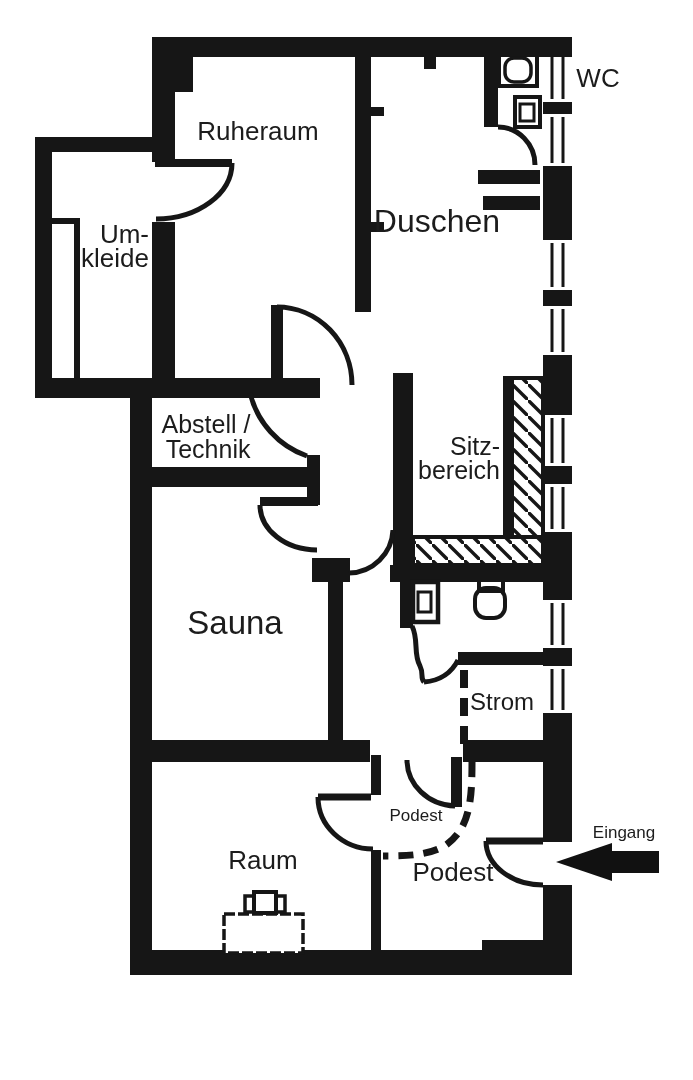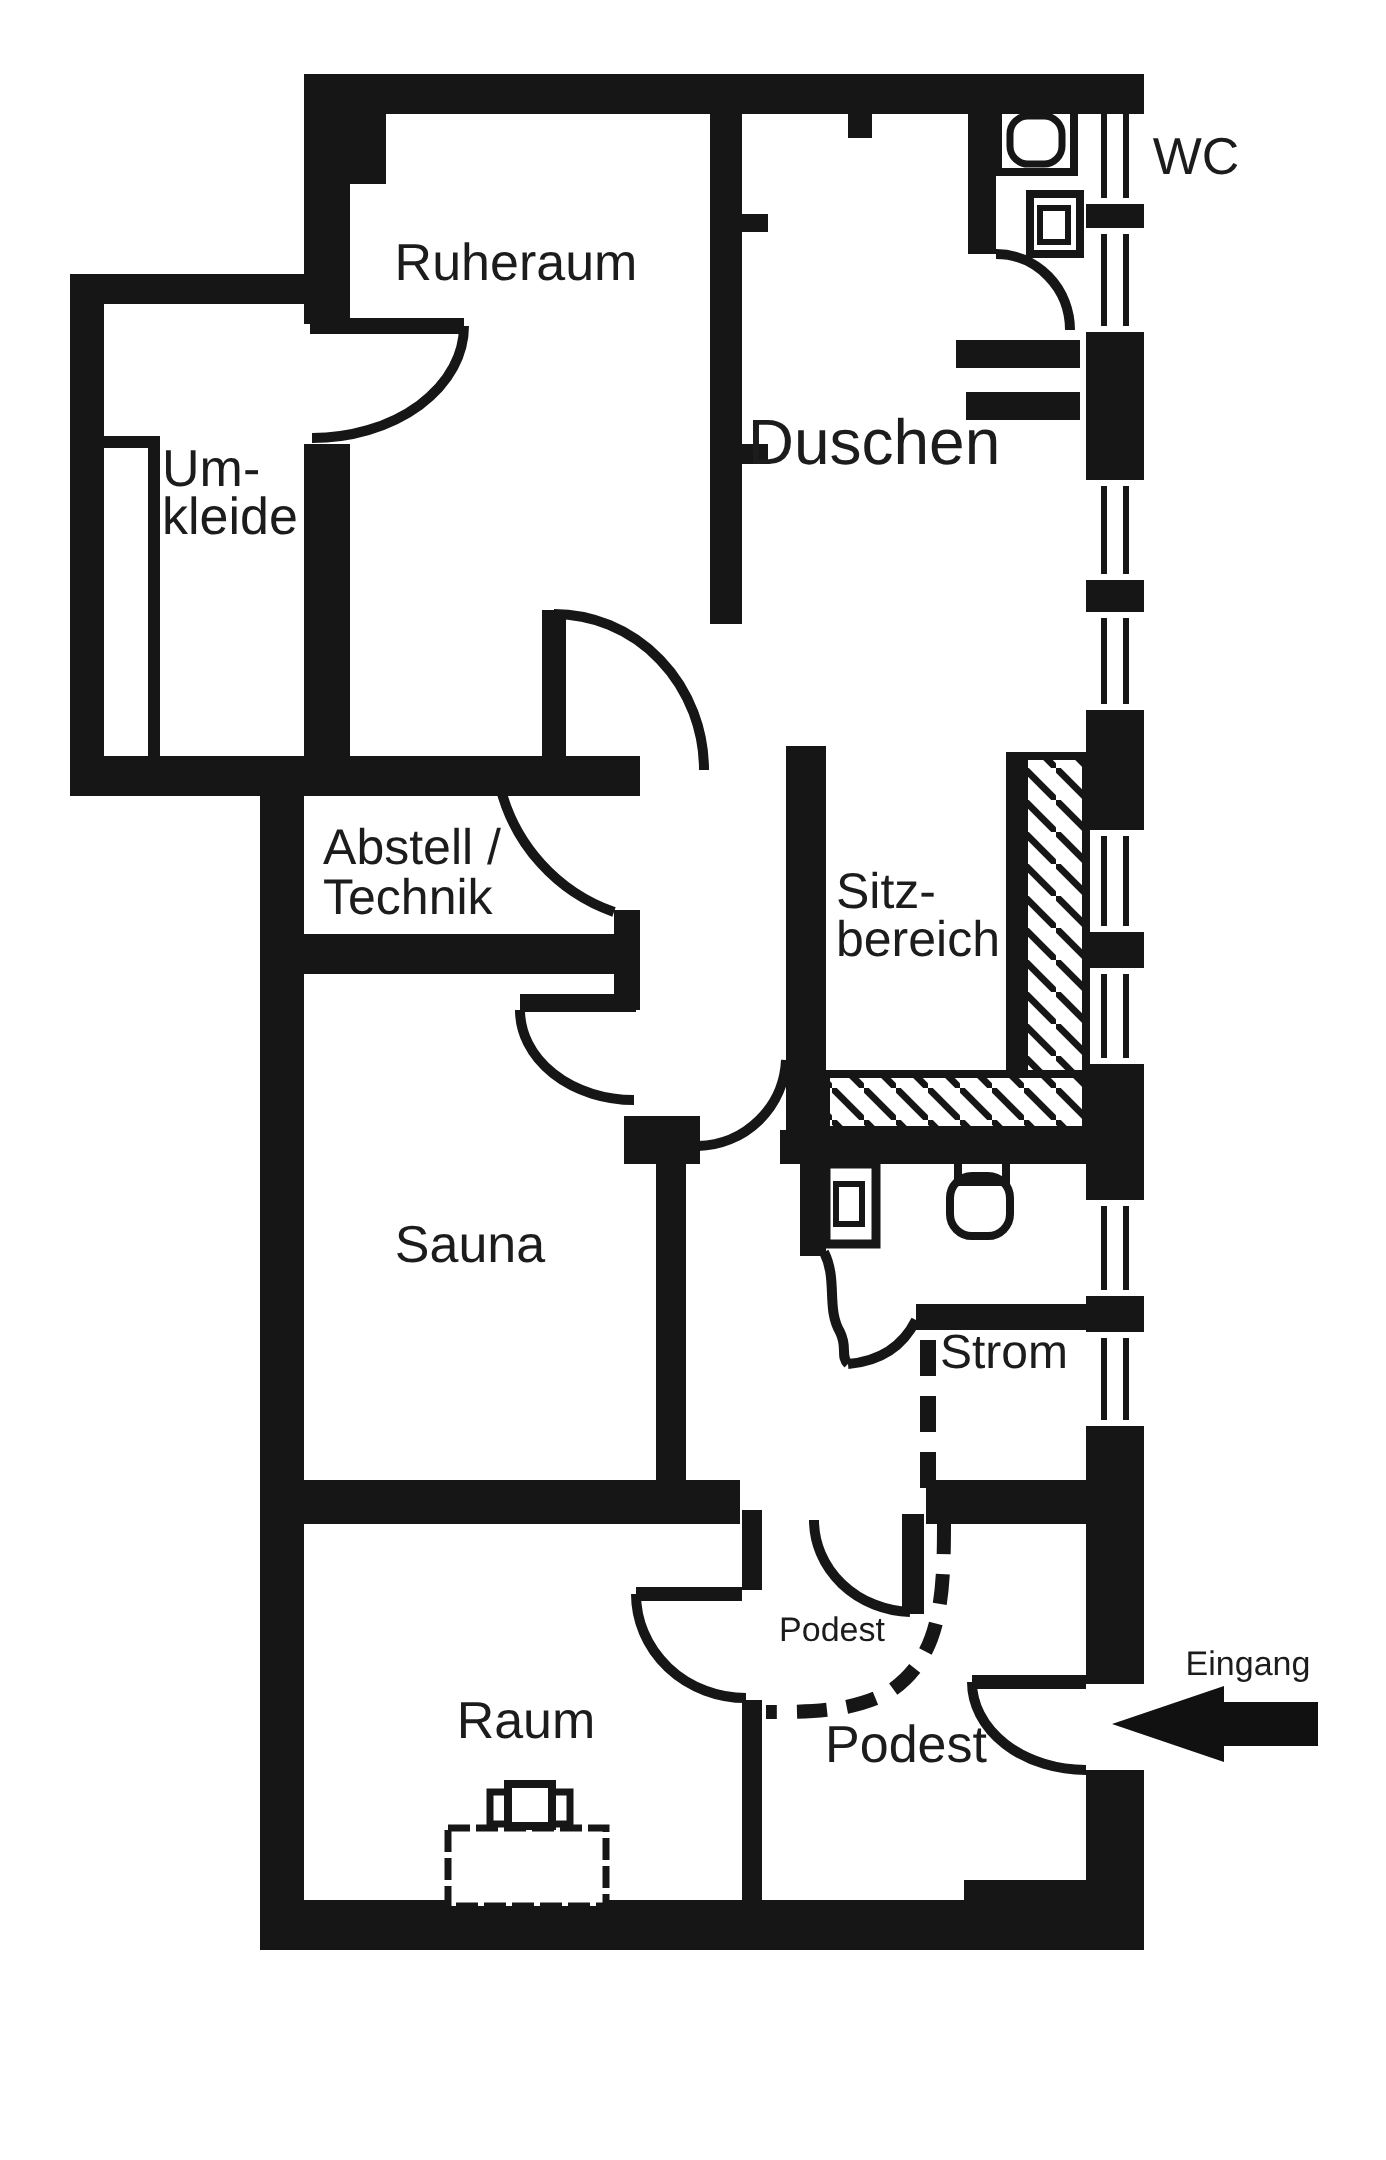--- a/index.html
+++ b/index.html
@@ -9,21 +9,21 @@
     background:#ffffff;
     font-family:"Liberation Sans", sans-serif;
     overflow:hidden;
   }
   .plan svg{position:absolute;left:0;top:0;}
   .lbl{
     position:absolute;
     transform:translate(-50%,-50%);
     color:#1c1c1c;
     white-space:nowrap;
-    text-align:left;
+    text-align:right;
     line-height:1.0;
   }
   .lbl span{display:block;}
   .notes{
     position:absolute;
     left:128px;top:987px;
     color:#1c1c1c;
     font-size:24px;
     line-height:26px;
     white-space:nowrap;
@@ -236,23 +236,23 @@
 <div class="lbl" style="left:206px;top:437px;font-size:25px;line-height:25px">
   <span>Abstell /</span>
   <span>Technik</span>
 </div>
 
 <div class="lbl" style="left:459px;top:458px;font-size:25px;line-height:24px">
   <span>Sitz-</span>
   <span>bereich</span>
 </div>
 
-<div class="lbl" style="left:235px;top:622px;font-size:26px">Sauna</div>
-
-<div class="lbl" style="left:502px;top:677px;font-size:24px">Strom</div>
+<div class="lbl" style="left:235px;top:622px;font-size:33px">Sauna</div>
+
+<div class="lbl" style="left:502px;top:702px;font-size:24px">Strom</div>
 
 <div class="lbl" style="left:416px;top:815px;font-size:17px">Podest</div>
 
 <div class="lbl" style="left:263px;top:860px;font-size:26px">Raum</div>
 
 <div class="lbl" style="left:453px;top:872px;font-size:26px">Podest</div>
 
 <div class="lbl" style="left:624px;top:832px;font-size:17px">Eingang</div>
 
 

